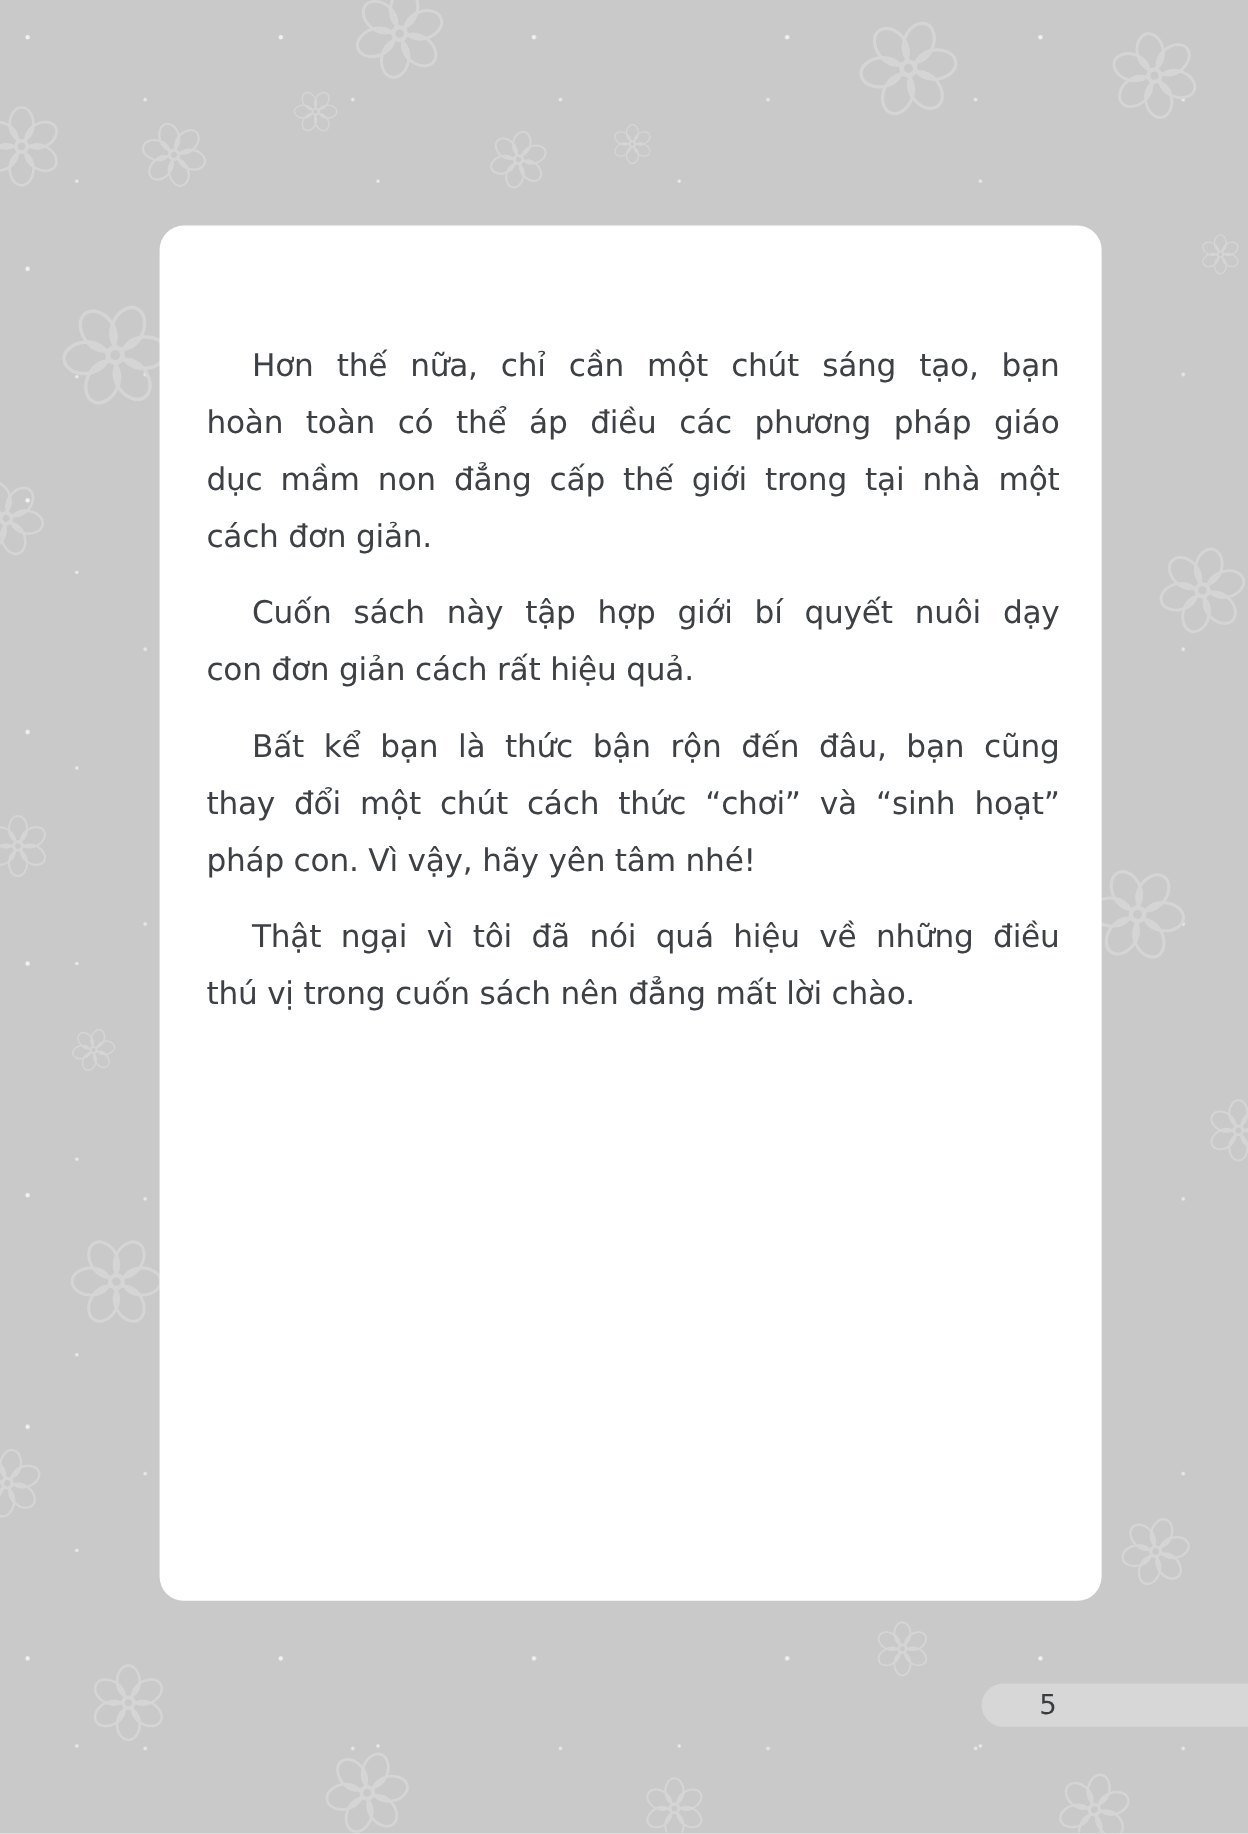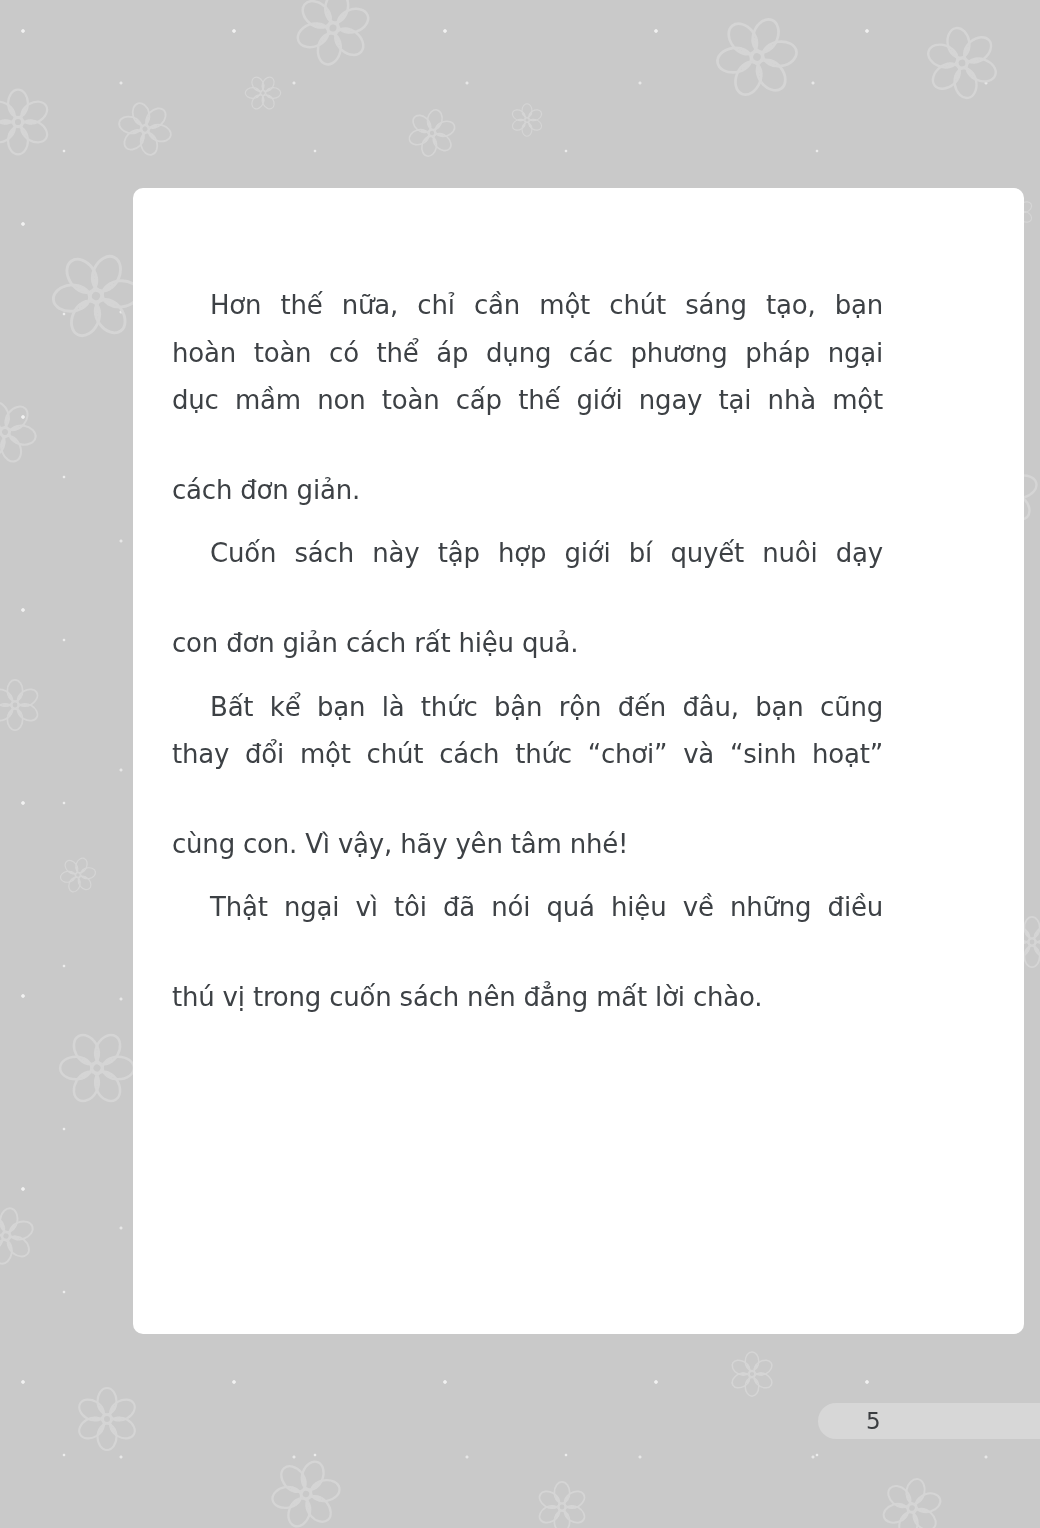--- a/index.html
+++ b/index.html
@@ -27,45 +27,45 @@
     left: 0; top: 0;
     width: 1040px;
     height: 1528px;
     pointer-events: none;
   }
 
   .card {
     position: absolute;
     left: 133px;
     top: 188px;
-    width: 891px;
+    width: 785px;
     height: 1146px;
     background: #ffffff;
-    border-radius: 10px;
+    border-radius: 20px;
   }
 
   .text-block {
     position: absolute;
     left: 39px;
     top: 94px;
     width: 711px;
     color: #3d4145;
     font-size: 26px;
     line-height: 47.6px;
     letter-spacing: -0.2px;
   }
 
   .para { margin: 0 0 16px 0; }
 
   .line {
     text-align: justify;
     text-align-last: justify;
   }
   .line.first { text-indent: 38px; }
-  .line.last  { text-align-last: left; margin-top: 42px; }
+  .line.last  { text-align-last: left; }
 
   .page-pill {
     position: absolute;
     left: 818px;
     top: 1403px;
     width: 222px;
     height: 36px;
     background: #d7d7d7;
     border-radius: 18px 0 0 18px;
     display: flex;
@@ -153,34 +153,34 @@
   <use href="#fl" transform="translate(306,1494) rotate(20) scale(1.15)"></use>
   <use href="#fl" transform="translate(562,1507) scale(0.85)"></use>
   <use href="#fl" transform="translate(912,1508) rotate(12) scale(1.0)"></use>
 </svg>
 
 <div class="card">
   <div class="text-block">
 
     <div class="para">
       <div class="line first">Hơn thế nữa, chỉ cần một chút sáng tạo, bạn</div>
-      <div class="line">hoàn toàn có thể áp dụng các phương pháp ngại</div>
-      <div class="line">dục mầm non toàn cấp thế giới ngay tại nhà một</div>
+      <div class="line">hoàn toàn có thể áp điều các phương pháp giáo</div>
+      <div class="line">dục mầm non đẳng cấp thế giới trong tại nhà một</div>
       <div class="line last">cách đơn giản.</div>
     </div>
 
     <div class="para">
       <div class="line first">Cuốn sách này tập hợp giới bí quyết nuôi dạy</div>
       <div class="line last">con đơn giản cách rất hiệu quả.</div>
     </div>
 
     <div class="para">
       <div class="line first">Bất kể bạn là thức bận rộn đến đâu, bạn cũng</div>
       <div class="line">thay đổi một chút cách thức “chơi” và “sinh hoạt”</div>
-      <div class="line last">cùng con. Vì vậy, hãy yên tâm nhé!</div>
+      <div class="line last">pháp con. Vì vậy, hãy yên tâm nhé!</div>
     </div>
 
     <div class="para">
       <div class="line first">Thật ngại vì tôi đã nói quá hiệu về những điều</div>
       <div class="line last">thú vị trong cuốn sách nên đẳng mất lời chào.</div>
     </div>
 
   </div>
 </div>
 

